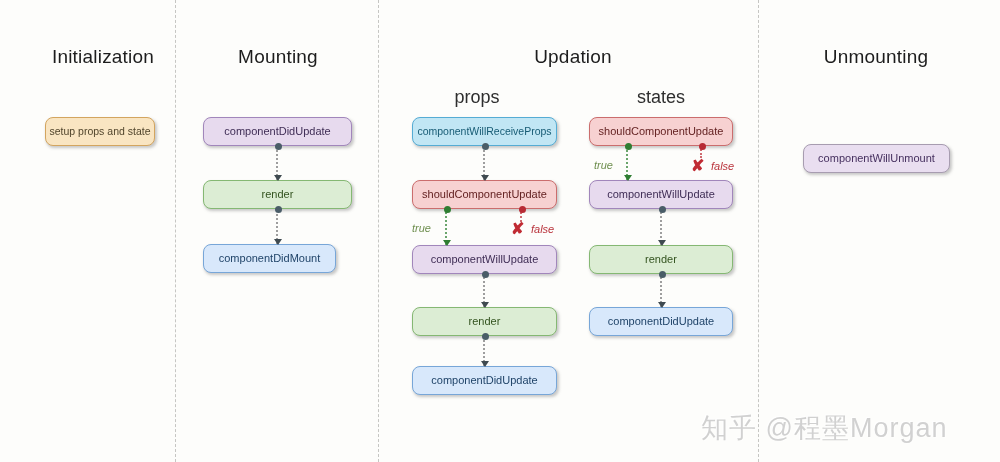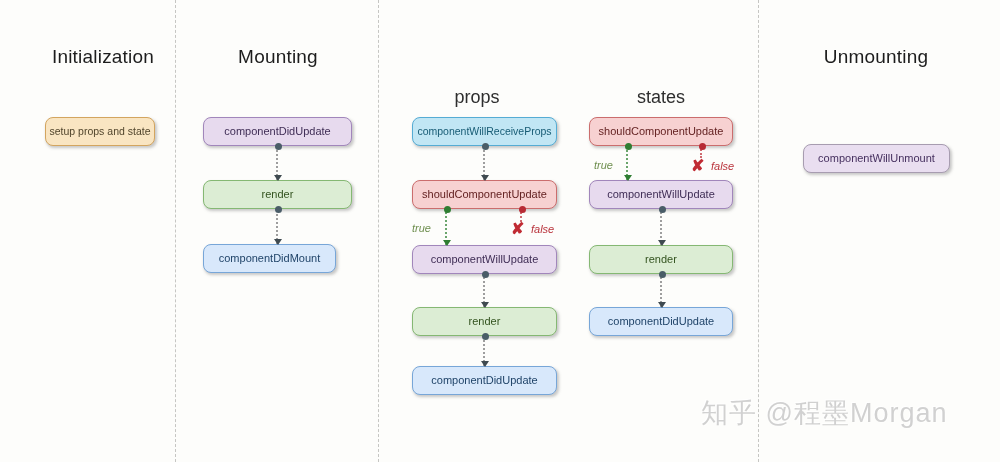--- a/index.html
+++ b/index.html
@@ -64,21 +64,21 @@
   .conn.red .dot{background:#b72b35;}
 
   .branch-label{position:absolute;font-size:11px;line-height:1;font-style:italic;}
   .branch-label.true{color:#6f8f4f;}
   .branch-label.false{color:#b9333c;}
   .x-icon{
     position:absolute;font-size:16px;font-weight:bold;line-height:1;
     color:#c02b33;
   }
   .wm-zhihu{
-    position:absolute;left:701px;top:395px;
+    position:absolute;left:701px;top:410px;
     font-size:27px;letter-spacing:1px;
     color:rgba(172,172,172,.55);
     text-shadow:-1px -1px 0 rgba(255,255,255,.9),1px 1px 0 rgba(255,255,255,.45);
     white-space:nowrap;
   }
   .wm-juejin{
     position:absolute;left:820px;top:424px;
     font-size:18px;
     color:rgba(158,158,158,.7);
     text-shadow:-1px -1px 0 rgba(255,255,255,.9);
@@ -89,20 +89,21 @@
 <body>
 
 <div class="canvas">
 
   <div class="divider" style="left:175px"></div>
   <div class="divider" style="left:378px"></div>
   <div class="divider" style="left:758px"></div>
 
   <div class="col-heading" style="left:25px;top:46px;width:156px">Initialization</div>
   <div class="col-heading" style="left:200px;top:46px;width:156px">Mounting</div>
+  <div class="col-heading" style="left:495px;top:46px;width:156px">Updation</div>
   <div class="col-heading" style="left:798px;top:46px;width:156px">Unmounting</div>
 
   <div class="sub-heading" style="left:437px;top:87px;width:80px">props</div>
   <div class="sub-heading" style="left:621px;top:87px;width:80px">states</div>
 
   <div class="node orange" style="left:45px;top:117px;width:110px;font-size:10.5px">setup props and state</div>
 
   <div class="node purple" style="left:203px;top:117px;width:149px">componentDidUpdate</div>
   <div class="node green" style="left:203px;top:180px;width:149px">render</div>
   <div class="node blue" style="left:203px;top:244px;width:133px">componentDidMount</div>

